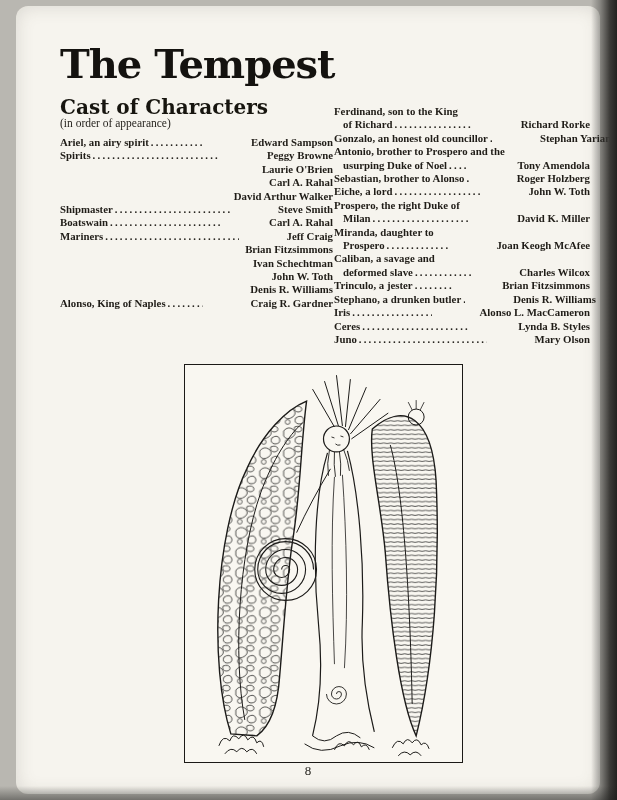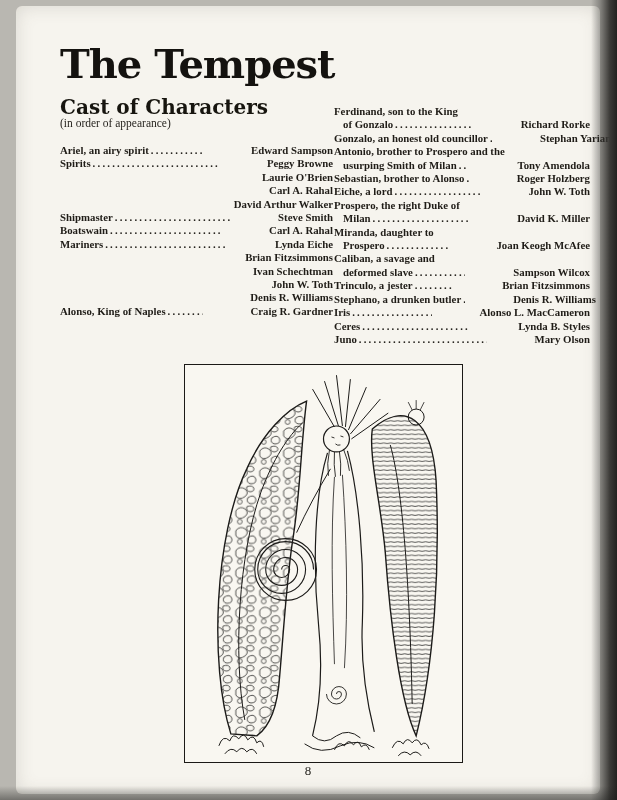--- a/index.html
+++ b/index.html
@@ -11,21 +11,21 @@
     width: 617px;
     height: 800px;
     background: #b9b7b1;
     overflow: hidden;
   }
   .paper {
     position: absolute;
     left: 16px; top: 6px;
     width: 584px; height: 788px;
     background: #f6f4ee;
-    border-radius: 6px;
+    border-radius: 12px;
     box-shadow: inset 0 0 18px rgba(90,85,70,0.18);
     padding-left: 7px;
   }
   .edge-right {
     position: absolute; top: 0; right: 0;
     width: 26px; height: 100%;
     background: linear-gradient(to right, rgba(40,40,38,0) 0%, rgba(40,40,38,0.35) 35%, #3c3b38 72%, #232220 100%);
     pointer-events: none;
   }
   .edge-bottom {
@@ -53,21 +53,21 @@
     line-height: 18px;
   }
   .cast-head .sub {
     font-family: "Liberation Serif", serif;
     font-size: 11.5px;
     margin-top: 1px;
     color: #221f1a;
   }
 
   .col { position: absolute; }
-  .col-left  { left: 44px;  top: 138px; width: 273px; }
+  .col-left  { left: 44px;  top: 130px; width: 273px; }
   .col-right { left: 318px; top: 99px;  width: 256px; }
 
   .cast-line {
     display: flex;
     align-items: flex-start;
     font-family: "Liberation Serif", serif;
     font-weight: bold;
     font-size: 10.8px;
     line-height: 13.4px;
     color: #1f1c17;
@@ -148,21 +148,21 @@
           <span class="actor">Steve Smith</span>
         </div>
         <div class="cast-line">
           <span class="role">Boatswain</span>
           <span class="leader">..........................................................................................</span>
           <span class="actor">Carl A. Rahal</span>
         </div>
         <div class="cast-line">
           <span class="role">Mariners</span>
           <span class="leader">..........................................................................................</span>
-          <span class="actor">Lynda Eiche</span>
+          <span class="actor">Jeff Craig</span>
         </div>
         <div class="cast-line">
           <span class="role"></span>
           <span class="leader"></span>
           <span class="actor">Brian Fitzsimmons</span>
         </div>
         <div class="cast-line">
           <span class="role"></span>
           <span class="leader"></span>
           <span class="actor">Ivan Schechtman</span>
@@ -183,36 +183,36 @@
           <span class="actor">Craig R. Gardner</span>
         </div>
       </div>
     <div class="col col-right">
         <div class="cast-line">
           <span class="role">Ferdinand, son to the King</span>
           <span class="leader"></span>
           <span class="actor"></span>
         </div>
         <div class="cast-line indent">
-          <span class="role">of Gonzalo</span>
+          <span class="role">of Richard</span>
           <span class="leader">..........................................................................................</span>
           <span class="actor">Richard Rorke</span>
         </div>
         <div class="cast-line">
           <span class="role">Gonzalo, an honest old councillor</span>
           <span class="leader">..........................................................................................</span>
           <span class="actor">Stephan Yarian</span>
         </div>
         <div class="cast-line">
           <span class="role">Antonio, brother to Prospero and the</span>
           <span class="leader"></span>
           <span class="actor"></span>
         </div>
         <div class="cast-line indent">
-          <span class="role">usurping Smith of Milan</span>
+          <span class="role">usurping Duke of Noel</span>
           <span class="leader">..........................................................................................</span>
           <span class="actor">Tony Amendola</span>
         </div>
         <div class="cast-line">
           <span class="role">Sebastian, brother to Alonso</span>
           <span class="leader">..........................................................................................</span>
           <span class="actor">Roger Holzberg</span>
         </div>
         <div class="cast-line">
           <span class="role">Eiche, a lord</span>
@@ -240,21 +240,21 @@
           <span class="actor">Joan Keogh McAfee</span>
         </div>
         <div class="cast-line">
           <span class="role">Caliban, a savage and</span>
           <span class="leader"></span>
           <span class="actor"></span>
         </div>
         <div class="cast-line indent">
           <span class="role">deformed slave</span>
           <span class="leader">..........................................................................................</span>
-          <span class="actor">Sampson Wilcox</span>
+          <span class="actor">Charles Wilcox</span>
         </div>
         <div class="cast-line">
           <span class="role">Trinculo, a jester</span>
           <span class="leader">..........................................................................................</span>
           <span class="actor">Brian Fitzsimmons</span>
         </div>
         <div class="cast-line">
           <span class="role">Stephano, a drunken butler</span>
           <span class="leader">..........................................................................................</span>
           <span class="actor">Denis R. Williams</span>

